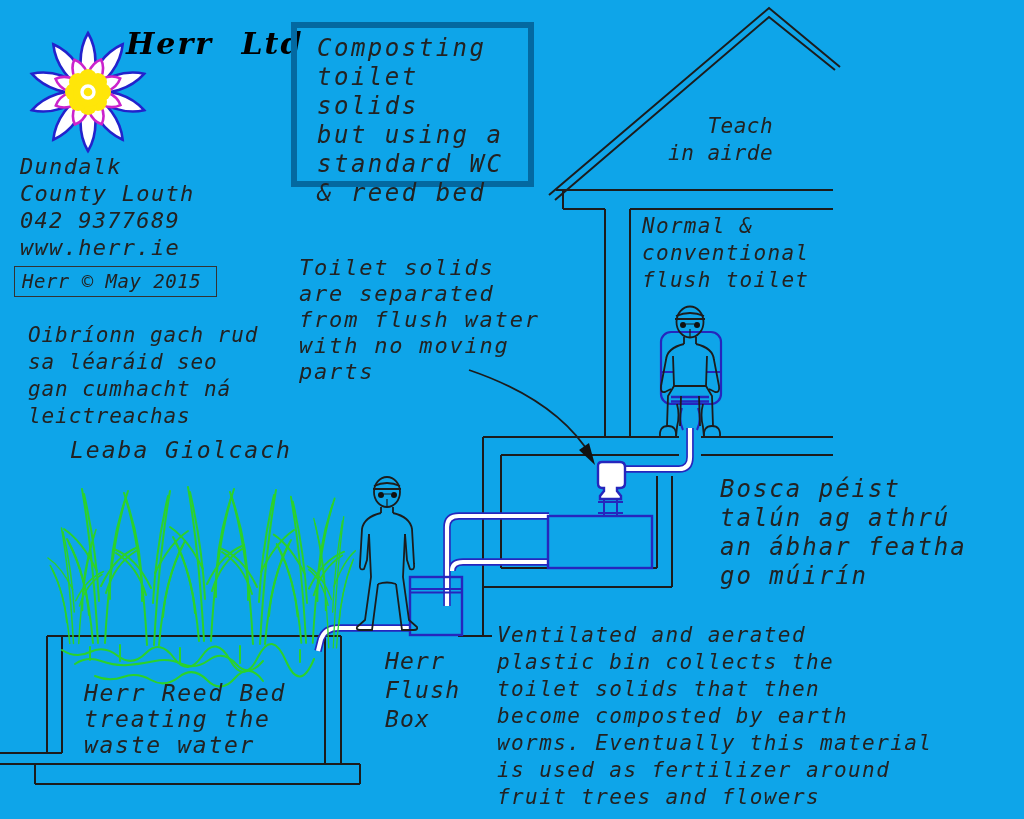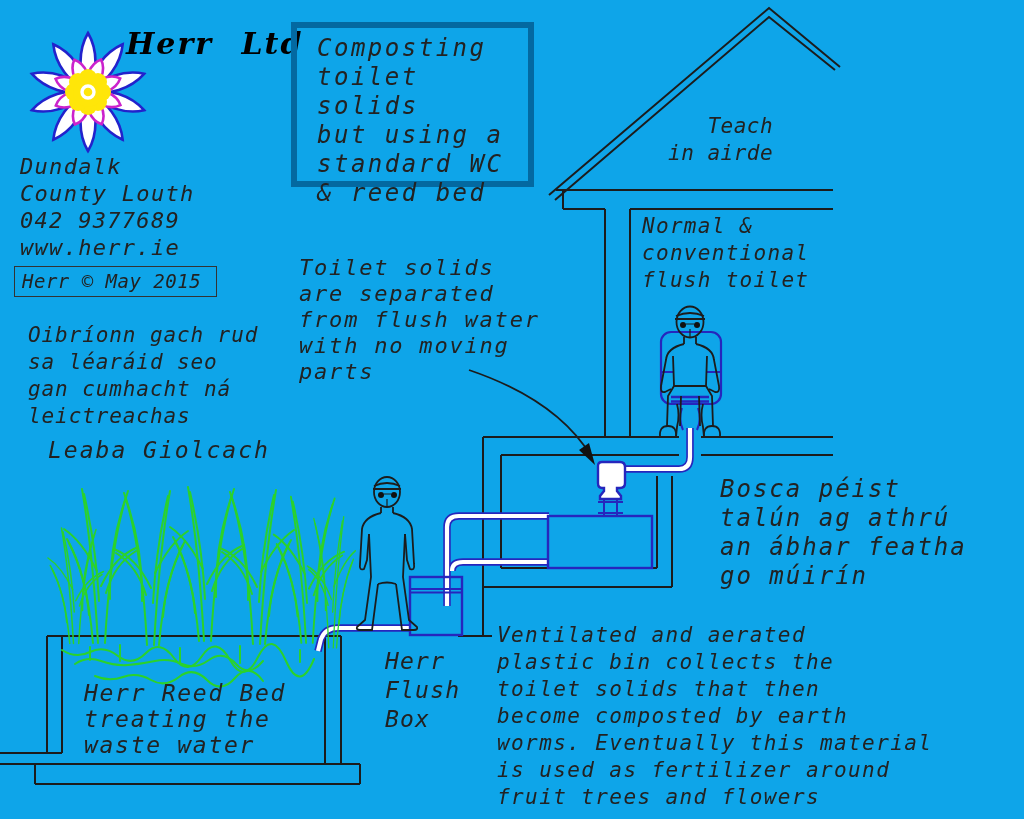--- a/index.html
+++ b/index.html
@@ -210,21 +210,21 @@
   <div class="txt" style="left:642px;top:213px;font-size:21px;letter-spacing:1.3px;">Normal &amp;
 conventional
 flush toilet</div>
 
   <div class="txt" style="left:299px;top:255px;line-height:26px;letter-spacing:1.8px;">Toilet solids
 are separated
 from flush water
 with no moving
 parts</div>
 
-  <div class="txt" style="left:48px;top:437px;font-size:23px;letter-spacing:2px;">Leaba Giolcach</div>
+  <div class="txt" style="left:70px;top:437px;font-size:23px;letter-spacing:2px;">Leaba Giolcach</div>
 
   <div class="txt" style="left:385px;top:647px;font-size:23px;line-height:29px;letter-spacing:1.2px;">Herr
 Flush
 Box</div>
 
   <div class="txt" style="left:84px;top:680px;font-size:23px;line-height:26px;letter-spacing:1.7px;">Herr Reed Bed
 treating the
 waste water</div>
 
   <div class="txt" style="left:687px;top:475px;font-size:24px;line-height:29px;letter-spacing:2px;margin-left:33px;">Bosca péist

